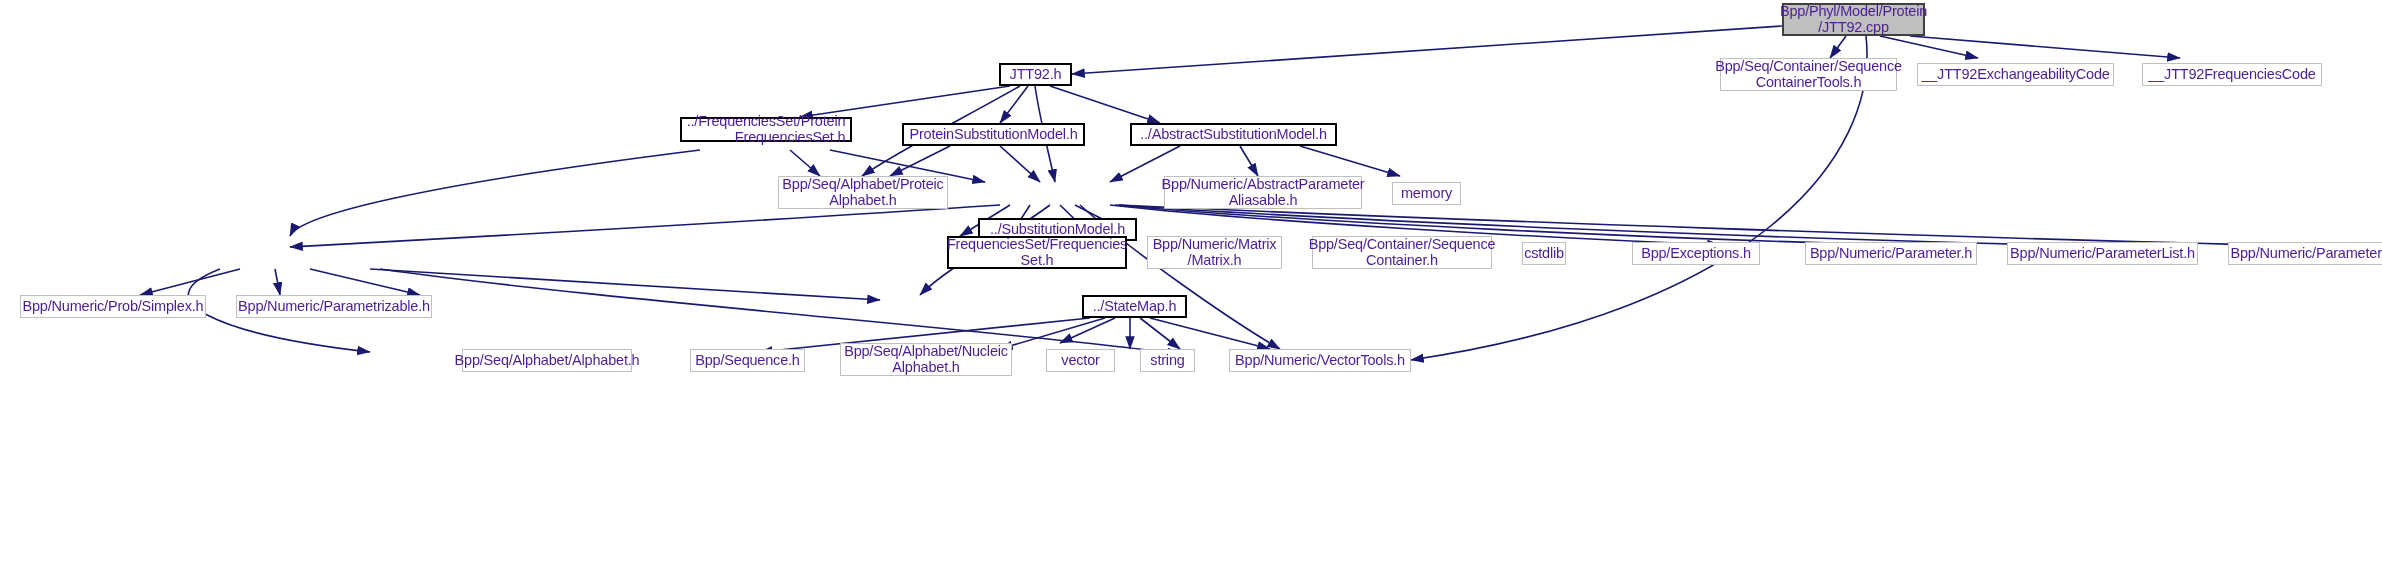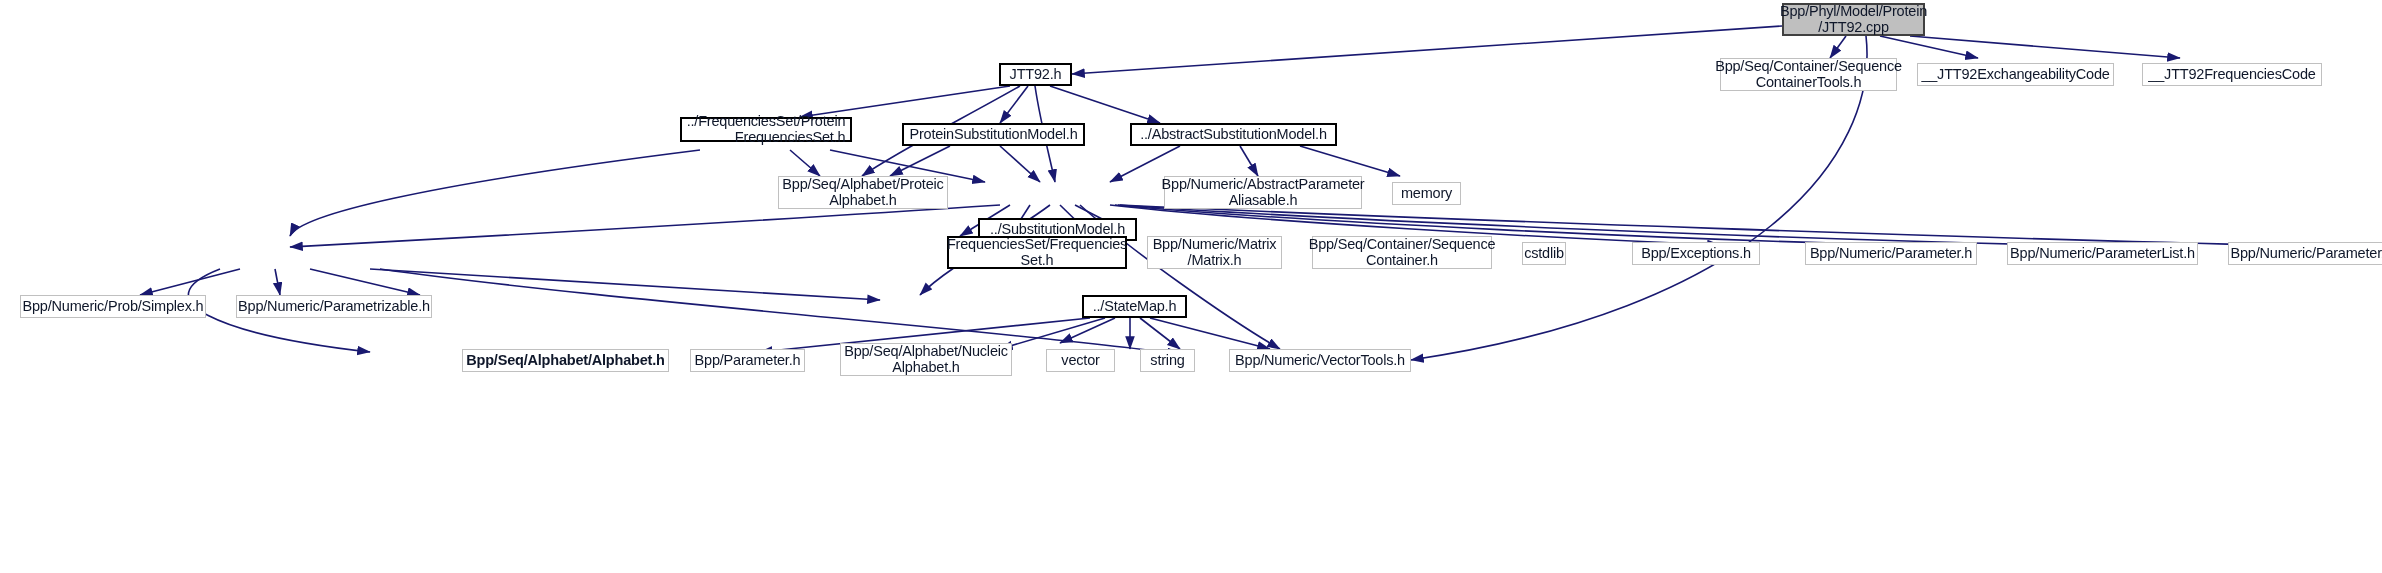--- a/index.html
+++ b/index.html
@@ -25,21 +25,21 @@
   }
   .node {
     position: absolute;
     box-sizing: border-box;
     display: flex;
     align-items: center;
     justify-content: center;
     text-align: center;
     background: #ffffff;
     border: 1px solid #c0c0c0;
-    color: #0f172a;
+    color: #4c1d95;
     font-size: 14.5px;
     line-height: 1.08;
     letter-spacing: -0.2px;
     white-space: pre-line;
     padding: 1px 3px;
     z-index: 5;
   }
   .node.root {
     background: #bfbfbf;
     border: 2px solid #404040;
@@ -127,20 +127,20 @@
     <div class="node" style="left: 1312px; top: 236px; width: 180px; height: 33px;">Bpp/Seq/Container/Sequence
 Container.h</div>
     <div class="node" style="left: 1522px; top: 242px; width: 44px; height: 23px;">cstdlib</div>
     <div class="node" style="left: 1632px; top: 242px; width: 128px; height: 23px;">Bpp/Exceptions.h</div>
     <div class="node" style="left: 1805px; top: 242px; width: 172px; height: 23px;">Bpp/Numeric/Parameter.h</div>
     <div class="node" style="left: 2007px; top: 242px; width: 191px; height: 23px;">Bpp/Numeric/ParameterList.h</div>
     <div class="node" style="left: 2228px; top: 242px; width: 225px; height: 23px;">Bpp/Numeric/ParameterAliasable.h</div>
     <div class="node" style="left: 20px; top: 295px; width: 186px; height: 23px;">Bpp/Numeric/Prob/Simplex.h</div>
     <div class="node" style="left: 236px; top: 295px; width: 196px; height: 23px;">Bpp/Numeric/Parametrizable.h</div>
     <div class="node strong" style="left: 1082px; top: 295px; width: 105px; height: 23px;">../StateMap.h</div>
-    <div class="node" style="left: 462px; top: 349px; width: 207px; height: 23px; font-weight: bold;">Bpp/Seq/Alphabet/Alphabet.h</div>
-    <div class="node" style="left: 690px; top: 349px; width: 115px; height: 23px;">Bpp/Parameter.h</div>
+    <div class="node" style="left: 462px; top: 349px; width: 170px; height: 23px;">Bpp/Seq/Alphabet/Alphabet.h</div>
+    <div class="node" style="left: 690px; top: 349px; width: 115px; height: 23px;">Bpp/Sequence.h</div>
     <div class="node" style="left: 840px; top: 343px; width: 172px; height: 33px;">Bpp/Seq/Alphabet/Nucleic
 Alphabet.h</div>
     <div class="node" style="left: 1046px; top: 349px; width: 69px; height: 23px;">vector</div>
     <div class="node" style="left: 1140px; top: 349px; width: 55px; height: 23px;">string</div>
     <div class="node" style="left: 1229px; top: 349px; width: 182px; height: 23px;">Bpp/Numeric/VectorTools.h</div>
   </div>
 
 </body></html>

